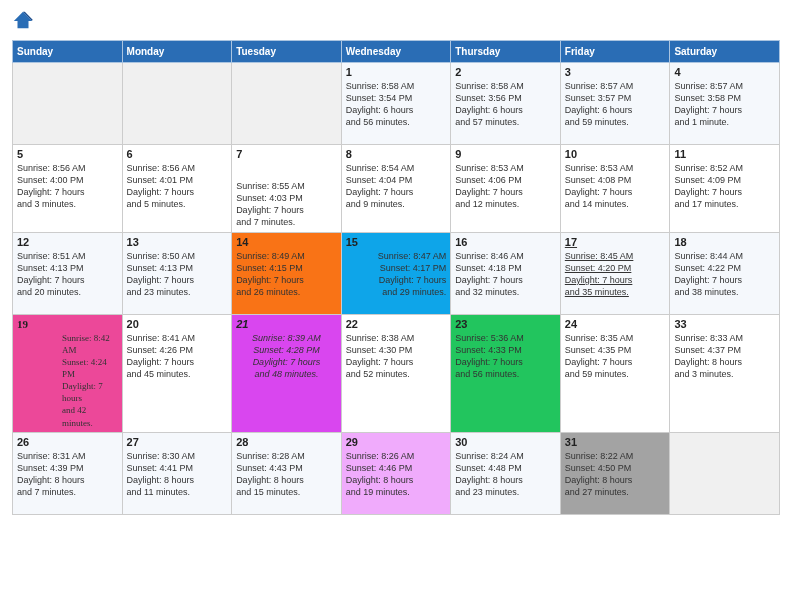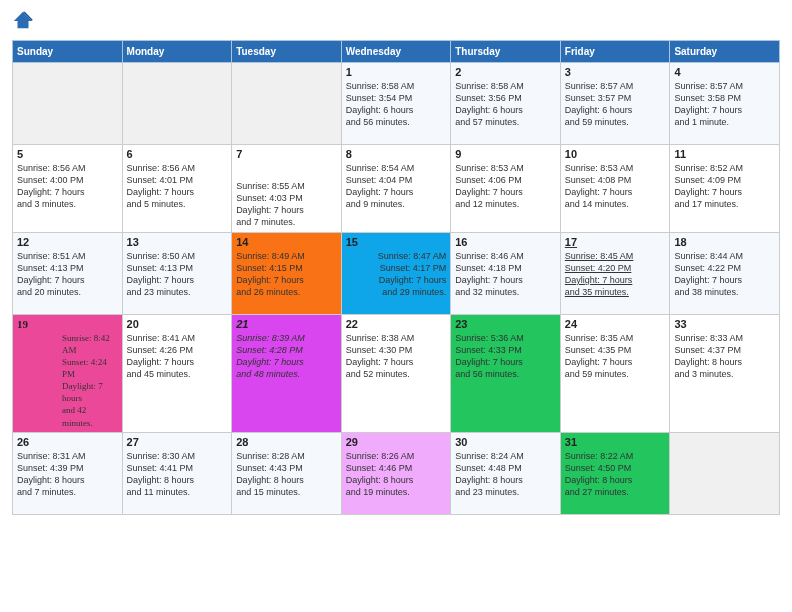--- a/index.html
+++ b/index.html
@@ -274,21 +274,21 @@
           </td>
           <td style="background: rgb(255, 255, 255);">
             <span class="day-num">20</span>
             <div class="cell-text" style="white-space: pre-line;">Sunrise: 8:41 AM
 Sunset: 4:26 PM
 Daylight: 7 hours
 and 45 minutes.</div>
           </td>
           <td style="background: #d946ef; font-style: italic;">
             <span class="day-num">21</span>
-            <div class="cell-text" style="white-space: pre-line;">Sunrise: 8:39 AM
+            <div class="cell-text" style="white-space: pre-line; text-align: center;">Sunrise: 8:39 AM
 Sunset: 4:28 PM
 Daylight: 7 hours
 and 48 minutes.</div>
           </td>
           <td style="background: rgb(255, 255, 255);">
             <span class="day-num">22</span>
             <div class="cell-text" style="white-space: pre-line;">Sunrise: 8:38 AM
 Sunset: 4:30 PM
 Daylight: 7 hours
 and 52 minutes.</div>
@@ -344,21 +344,21 @@
 Daylight: 8 hours
 and 19 minutes.</div>
           </td>
           <td style="background: rgb(245, 248, 252);">
             <span class="day-num">30</span>
             <div class="cell-text" style="white-space: pre-line;">Sunrise: 8:24 AM
 Sunset: 4:48 PM
 Daylight: 8 hours
 and 23 minutes.</div>
           </td>
-          <td style="background: #22c55e;">
+          <td style="background: #a3a3a3;">
             <span class="day-num">31</span>
             <div class="cell-text" style="white-space: pre-line;">Sunrise: 8:22 AM
 Sunset: 4:50 PM
 Daylight: 8 hours
 and 27 minutes.</div>
           </td>
           <td class="empty-cell"></td>
         </tr>
       </tbody>
   </table>

